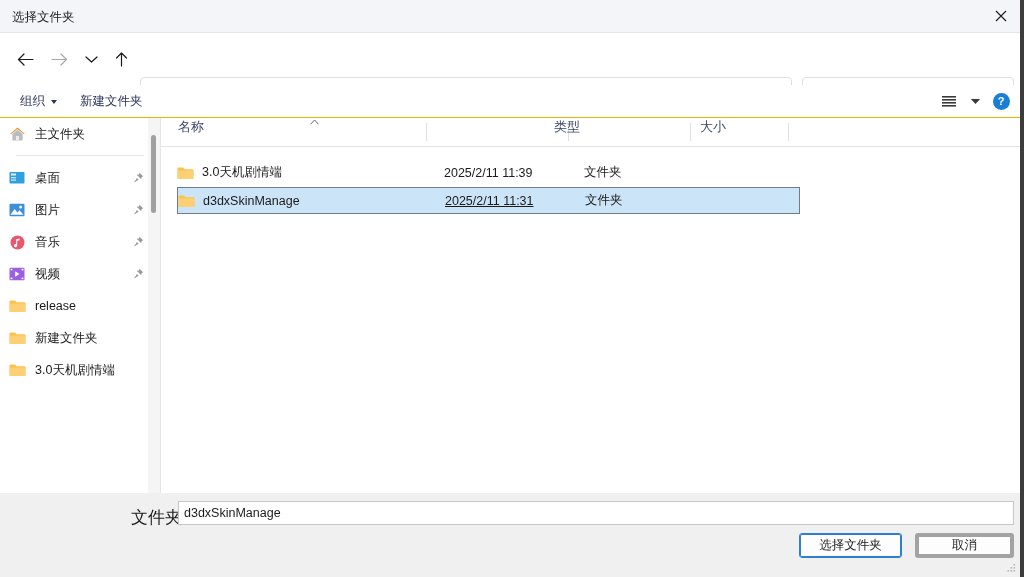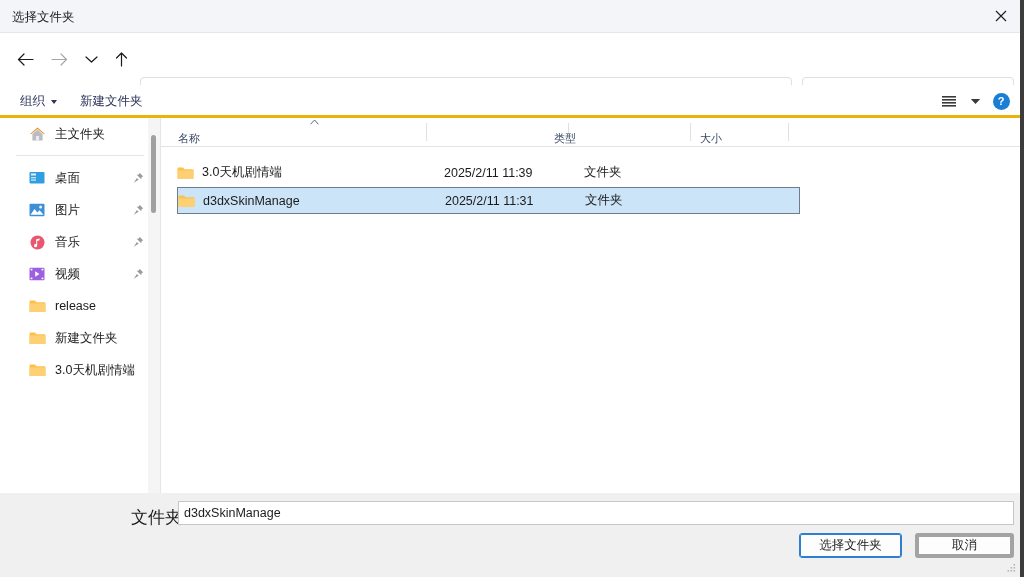--- a/index.html
+++ b/index.html
@@ -153,21 +153,21 @@
     justify-content: center;
   }
 
   
   .cmdbar {
     position: absolute;
     top: 85px; left: 0;
     width: 1024px;
     height: 33px;
     background: #ffffff;
-    border-bottom: 3px solid #eab308;
+    border-bottom: 1px solid #eab308;
     box-sizing: border-box;
   }
   .cmd-item {
     position: absolute;
     top: 5px;
     height: 23px;
     display: flex;
     align-items: center;
     font-size: 12.5px;
     color: #2c3558;
@@ -231,24 +231,23 @@
     width: 160px;
     height: 375px;
     background: #ffffff;
     overflow: hidden;
   }
   .side-item {
     position: relative;
     height: 32px;
     display: flex;
     align-items: center;
-    padding-left: 20px;
-    cursor: default;
-    box-sizing: border-box;
-    margin-left: 8px;
+    padding-left: 8px;
+    cursor: default;
+    box-sizing: border-box;
   }
   .side-item .ico {
     width: 18px; height: 18px;
     display: flex;
     align-items: center;
     justify-content: center;
     margin-right: 9px;
     flex: 0 0 auto;
   }
   .side-label {
@@ -299,22 +298,22 @@
     position: relative;
     height: 28px;
     border-bottom: 1px solid #e4e4e4;
     background: #ffffff;
   }
   .col {
     position: absolute;
     top: 0;
     height: 28px;
     display: flex;
-    align-items: flex-end;
-    font-size: 11px;
+    align-items: flex-start;
+    font-size: 13px;
     color: #3a4a66;
     cursor: default;
     box-sizing: border-box;
     padding-left: 9px;
     white-space: nowrap;
   }
   .col-div {
     position: absolute;
     top: 5px;
     width: 1px;
@@ -696,21 +695,21 @@
         <div class="row selected" style="margin-top:1px; width:623px; margin-left:16px;">
           <span class="cell cell-name" style="left:0;">
             <span class="fico">
               <svg width="17" height="14" viewBox="0 0 17 14">
                 <path d="M0.5 2.5 a1 1 0 0 1 1-1 h4.5 l1.6 1.7 H15.5 a1 1 0 0 1 1 1 V12 a1 1 0 0 1 -1 1 H1.5 a1 1 0 0 1 -1 -1 Z" fill="#fcc24c"></path>
                 <path d="M0.5 4.6 h16 V12 a1 1 0 0 1 -1 1 H1.5 a1 1 0 0 1 -1 -1 Z" fill="#fdd076"></path>
               </svg>
             </span>
             <span>d3dxSkinManage</span>
           </span>
-          <span class="cell" style="left:267px;">2025/2/11 11:31</span>
+          <span class="cell" style="left:267px;text-decoration:underline;">2025/2/11 11:31</span>
           <span class="cell" style="left:407px;">文件夹</span>
           <span class="cell" style="left:529px;"></span>
         </div>
 
       </div>
     </div>
   </div>
 
   <div class="footer"></div>
 

